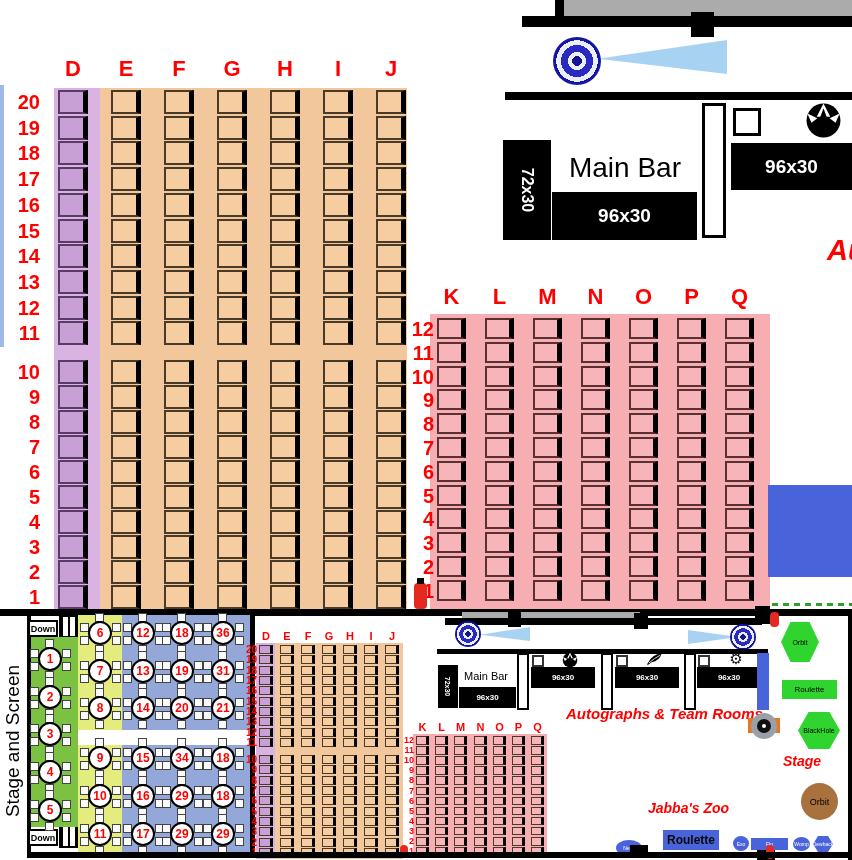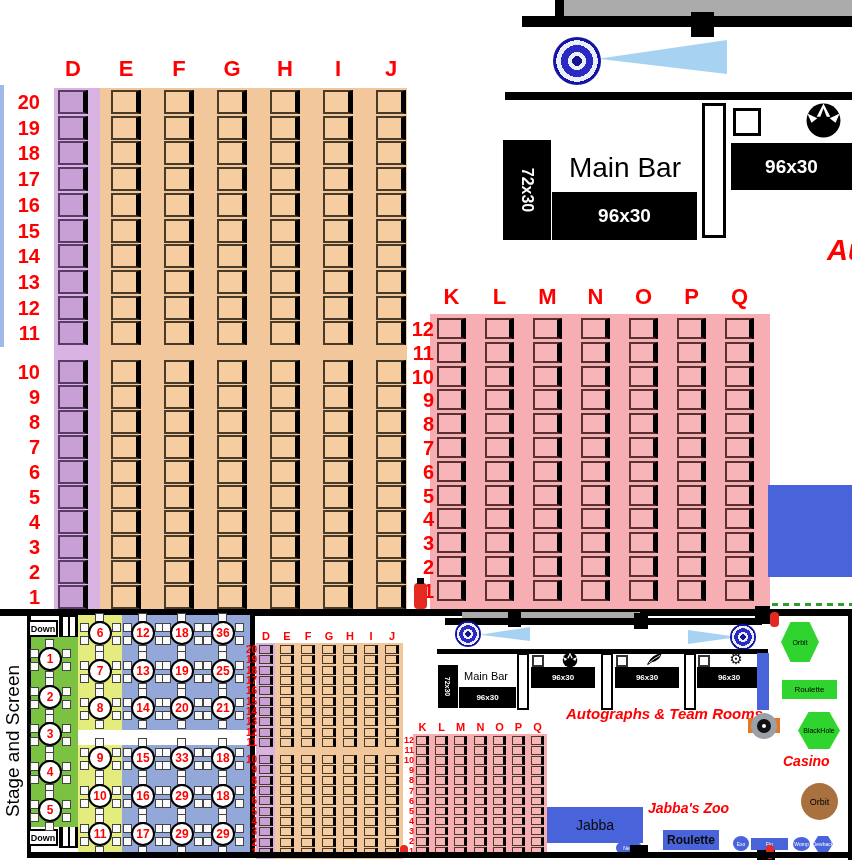--- a/index.html
+++ b/index.html
@@ -515,21 +515,21 @@
       <div class="chair" style="left: 194px; top: 711px;"></div>
       <div class="chair" style="left: 177px; top: 688px;"></div>
       <div class="chair" style="left: 177px; top: 720px;"></div>
       <div class="btable" style="left: 170px; top: 696px;">20</div>
       <div class="chair" style="left: 162px; top: 748px;"></div>
       <div class="chair" style="left: 162px; top: 761px;"></div>
       <div class="chair" style="left: 194px; top: 748px;"></div>
       <div class="chair" style="left: 194px; top: 761px;"></div>
       <div class="chair" style="left: 177px; top: 738px;"></div>
       <div class="chair" style="left: 177px; top: 770px;"></div>
-      <div class="btable" style="left: 170px; top: 746px;">33</div>
+      <div class="btable" style="left: 170px; top: 746px;">34</div>
       <div class="chair" style="left: 162px; top: 786px;"></div>
       <div class="chair" style="left: 162px; top: 799px;"></div>
       <div class="chair" style="left: 194px; top: 786px;"></div>
       <div class="chair" style="left: 194px; top: 799px;"></div>
       <div class="chair" style="left: 177px; top: 776px;"></div>
       <div class="chair" style="left: 177px; top: 808px;"></div>
       <div class="btable" style="left: 170px; top: 784px;">29</div>
       <div class="chair" style="left: 162px; top: 824px;"></div>
       <div class="chair" style="left: 162px; top: 837px;"></div>
       <div class="chair" style="left: 194px; top: 824px;"></div>
@@ -543,21 +543,21 @@
       <div class="chair" style="left: 235px; top: 636px;"></div>
       <div class="chair" style="left: 218px; top: 613px;"></div>
       <div class="chair" style="left: 218px; top: 645px;"></div>
       <div class="btable" style="left: 211px; top: 621px;">36</div>
       <div class="chair" style="left: 203px; top: 661px;"></div>
       <div class="chair" style="left: 203px; top: 674px;"></div>
       <div class="chair" style="left: 235px; top: 661px;"></div>
       <div class="chair" style="left: 235px; top: 674px;"></div>
       <div class="chair" style="left: 218px; top: 651px;"></div>
       <div class="chair" style="left: 218px; top: 683px;"></div>
-      <div class="btable" style="left: 211px; top: 659px;">25</div>
+      <div class="btable" style="left: 211px; top: 659px;">31</div>
       <div class="chair" style="left: 203px; top: 698px;"></div>
       <div class="chair" style="left: 203px; top: 711px;"></div>
       <div class="chair" style="left: 235px; top: 698px;"></div>
       <div class="chair" style="left: 235px; top: 711px;"></div>
       <div class="chair" style="left: 218px; top: 688px;"></div>
       <div class="chair" style="left: 218px; top: 720px;"></div>
       <div class="btable" style="left: 211px; top: 696px;">21</div>
       <div class="chair" style="left: 203px; top: 748px;"></div>
       <div class="chair" style="left: 203px; top: 761px;"></div>
       <div class="chair" style="left: 235px; top: 748px;"></div>
@@ -919,39 +919,36 @@
 
   <div class="hex" style="left:781px;top:622px;width:38px;height:40px;font-size:7px;">
     <span>Orbit</span>
   </div>
   <div class="vgreen" style="left:782px;top:680px;width:55px;height:19px;font-size:8px;">
     <span>Roulette</span>
   </div>
   <div class="hex" style="left:798px;top:712px;width:42px;height:37px;font-size:7px;">
     <span>BlackHole</span>
   </div>
-  <div class="abs red it" style="left:783px;top:753px;font-size:14px;white-space:nowrap;">Casino</div>
+  <div class="abs red it" style="left:783px;top:753px;font-size:14px;white-space:nowrap;">Stage</div>
 
   <div class="abs" style="left:748px;top:713px;width:32px;height:26px;">
     <div class="abs" style="left:0;top:5px;width:32px;height:15px;background:#E87722;"></div>
     <div class="abs" style="left:3px;top:0;width:26px;height:26px;border-radius:50%;background:#9AA0A8;"></div>
     <div class="abs" style="left:9px;top:6px;width:14px;height:14px;border-radius:50%;background:#111;"></div>
     <div class="abs" style="left:14px;top:11px;width:4px;height:4px;border-radius:50%;background:#fff;"></div>
   </div>
 
   <div class="abs" style="left:801px;top:783px;width:37px;height:37px;border-radius:50%;background:#A9713D;
               display:flex;align-items:center;justify-content:center;font-size:9px;color:#000;">
     <span>Orbit</span>
   </div>
 
   <div class="abs red it" style="left:648px;top:800px;font-size:14px;white-space:nowrap;">Jabba's Zoo</div>
 
-  <div class="vblue" style="left:547px;top:807px;width:96px;height:36px;font-size:14px;">
-    <span>Jabba</span>
-  </div>
   <div class="vblue" style="left:663px;top:830px;width:56px;height:20px;font-size:12px;font-weight:bold;">
     <span>Roulette</span>
   </div>
 
   <div class="pen" style="left:616px;top:840px;width:26px;height:16px;border-radius:50%;">
     <span>Nexu</span>
   </div>
   <div class="pen" style="left:733px;top:836px;width:16px;height:15px;border-radius:50%;">
     <span>Exo</span>
   </div>

